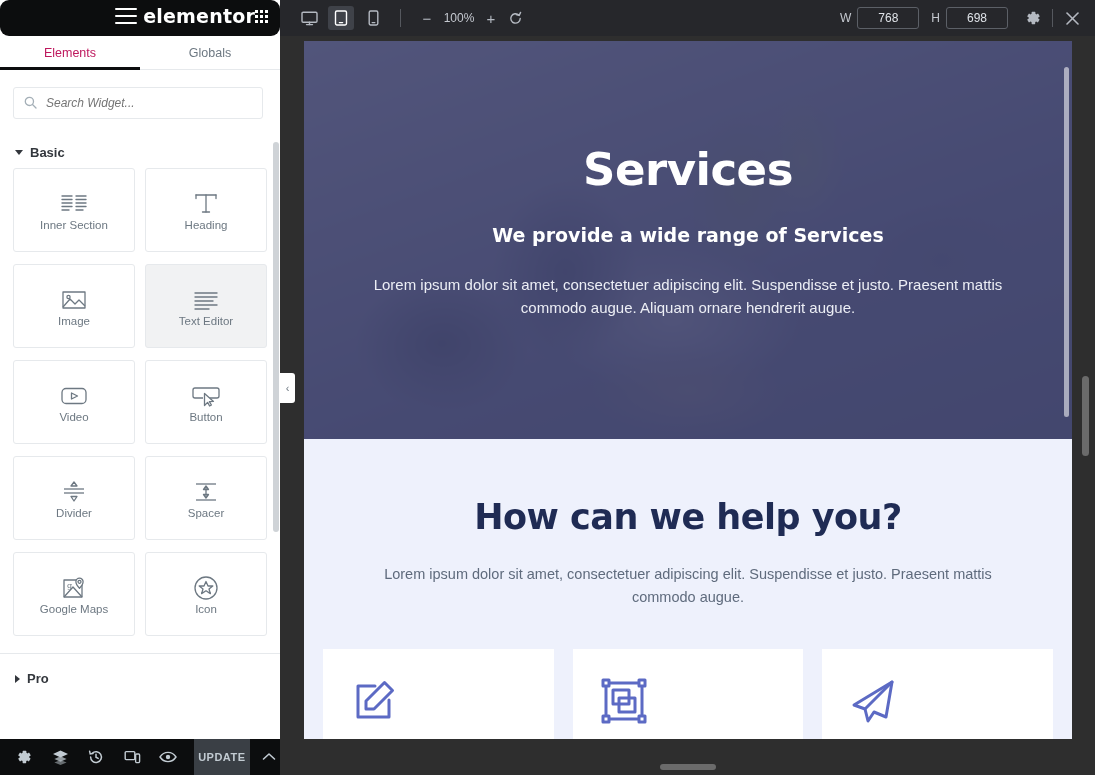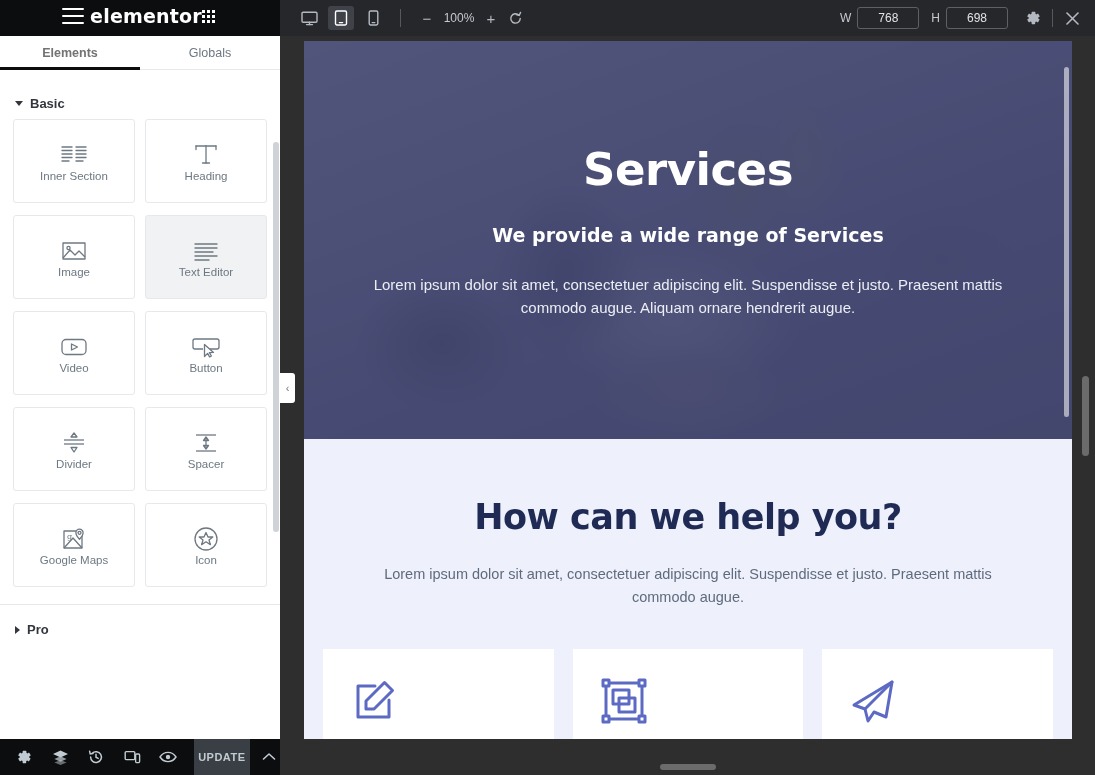--- a/index.html
+++ b/index.html
@@ -14,41 +14,42 @@
   
   #panel {
     width: 280px; height: 775px;
     background: #ffffff;
     display: flex; flex-direction: column;
     position: relative; z-index: 5;
     flex: 0 0 280px;
   }
   #panel-header {
     height: 36px; background: #0c0d0e;
-    display: flex; align-items: center; justify-content: center;
+    display: flex; align-items: center; justify-content: flex-end;
     padding: 0 12px 4px 9px;
     flex: 0 0 36px;
+    border-radius: 9px;
   }
   .hamburger { width: 22px; height: 16px; display: flex; flex-direction: column;
     justify-content: space-between; cursor: pointer; }
   .hamburger i { display: block; height: 2px; background: #ffffff; border-radius: 1px; }
   #brand {
     color: #ffffff; font-size: 19px; font-weight: bold; letter-spacing: .2px;
     font-family: "DejaVu Sans", sans-serif;
     margin-left: 6px;
   }
   .grid-icon { display: grid; grid-template-columns: repeat(3, 3px);
     grid-template-rows: repeat(3, 3px); gap: 2px; cursor: pointer; }
   .grid-icon span { background: #ffffff; width: 3px; height: 3px; }
 
   #tabs { height: 34px; display: flex; border-bottom: 1px solid #e6e9ec;
     position: relative; flex: 0 0 34px; background: #fff; }
   .tab { flex: 1; display: flex; align-items: center; justify-content: center;
     font-size: 12.5px; color: #6d7882; cursor: pointer; position: relative; }
-  .tab.active { color: #737373; font-weight: bold; }
+  .tab.active { color: #be185d; }
   .tab.active::after { content: ""; position: absolute; left: 0; right: 0; bottom: -1px;
     height: 3px; background: #0c0d0e; }
 
   #panel-scroll { flex: 1; overflow: hidden; position: relative; background: #fff;
     padding: 0 13px; }
   #search-wrap { margin: 17px 0 0 0; position: relative; }
   #search-input {
     width: 250px; height: 32px; border: 1px solid #e6e9ec; border-radius: 3px;
     background: #fff; font-size: 12px; color: #a4afb7; padding: 0 10px 0 32px;
     font-family: "Liberation Sans", sans-serif; font-style: italic;
@@ -221,20 +222,29 @@
       <div class="tab active">
         <span>Elements</span>
       </div>
       <div class="tab">
         <span>Globals</span>
       </div>
     </div>
 
     <div id="panel-scroll">
 
+      <div id="search-wrap">
+        <span class="search-icon">
+          <svg width="13" height="13" viewBox="0 0 13 13" fill="none" stroke="#a4afb7" stroke-width="1.3">
+            <circle cx="5.4" cy="5.4" r="4.1"></circle>
+              <line x1="8.5" y1="8.5" x2="12" y2="12" stroke-linecap="round"></line>
+          </svg>
+        </span>
+        <input id="search-input" type="text" placeholder="Search Widget..." style="">
+      </div>
 
       <div id="basic-header">
         <span class="caret-down"></span>
         <span class="cat-title">Basic</span>
       </div>
 
       <div id="widget-grid">
 
         <div class="widget">
           <span class="widget-icon">

